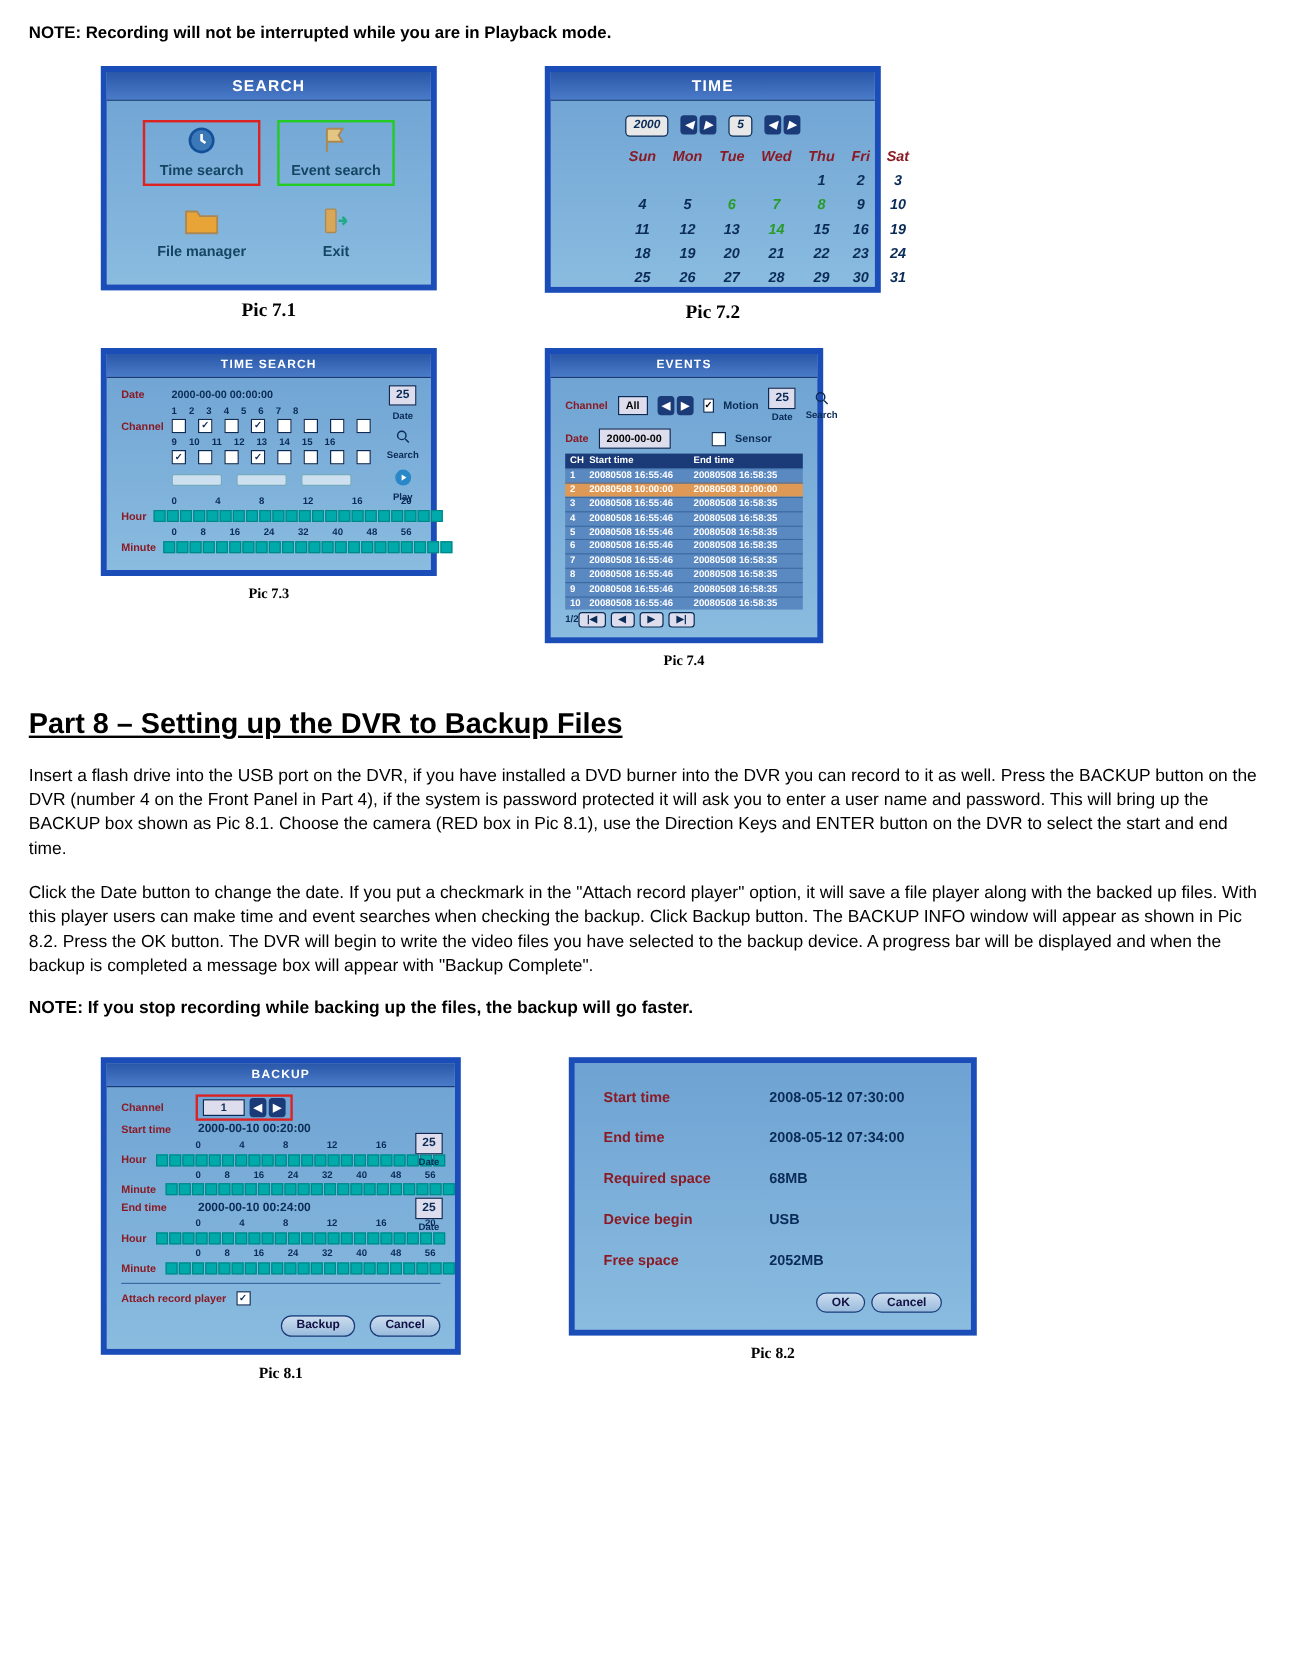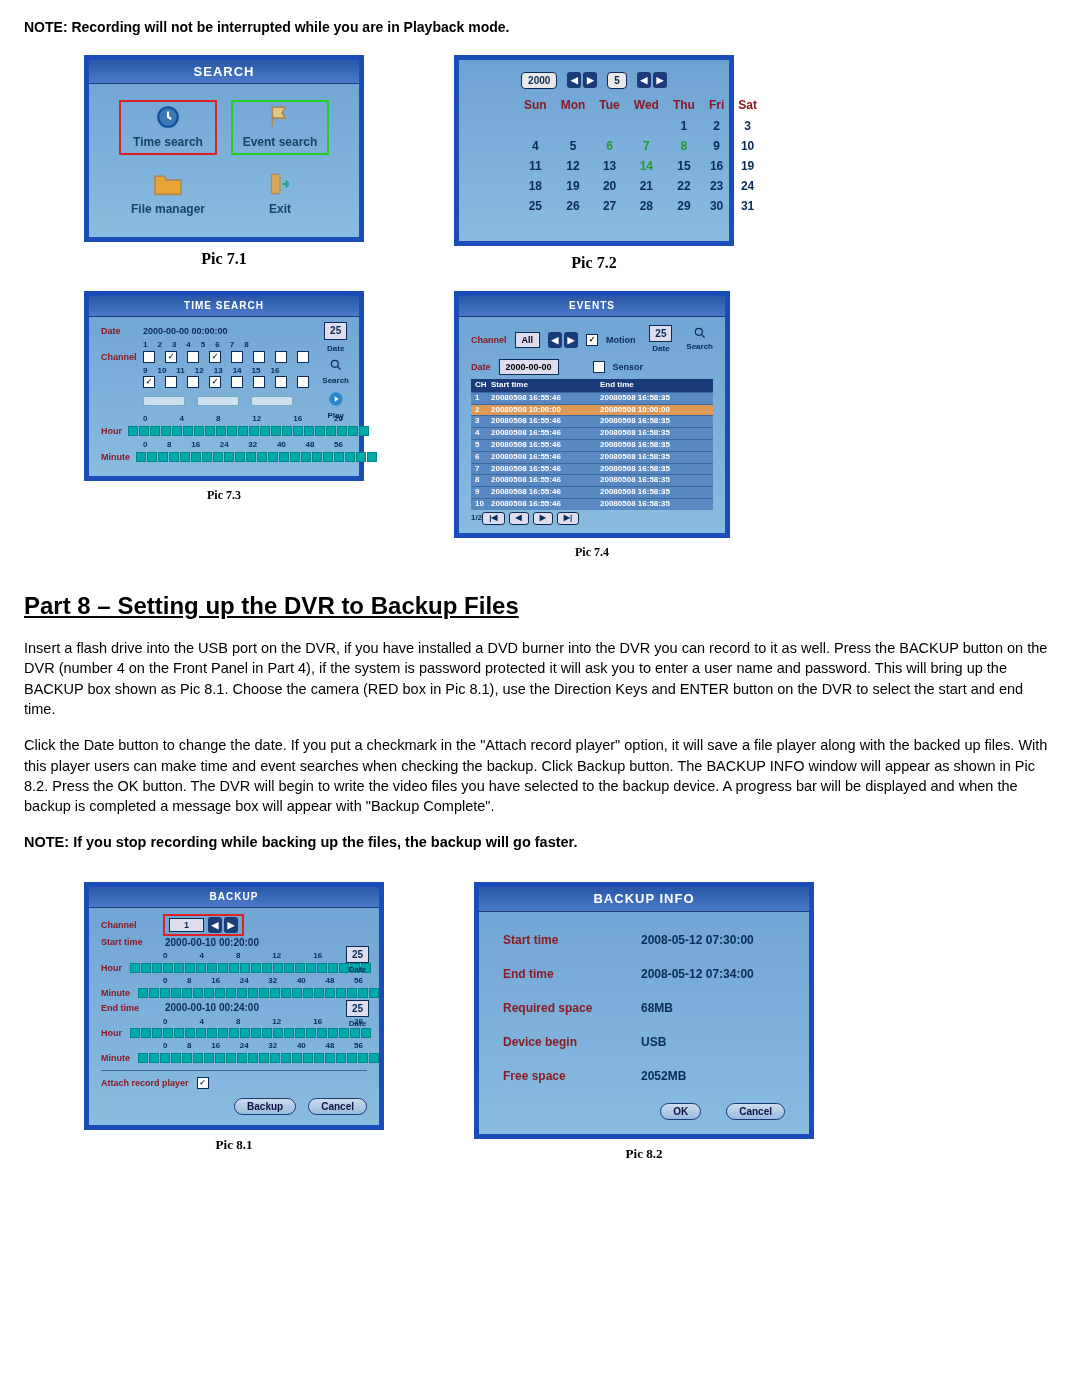--- a/index.html
+++ b/index.html
@@ -41,21 +41,21 @@
   }
   .title-bar.small { font-size: 10px; }
   
   .search-body { padding: 18px 32px 20px; }
   .srch-grid { display: grid; grid-template-columns: 1fr 1fr; gap: 18px; }
   .srch-item { display: flex; flex-direction: column; align-items: center; color: #164563; font-size: 12px; font-weight: bold; }
   .srch-icon { width: 34px; height: 26px; margin-bottom: 4px; }
   .box-red { outline: 2px solid #d22; padding: 2px 6px; }
   .box-green { outline: 2px solid #2c2; padding: 2px 6px; }
   
-  .time-body { padding: 12px 25px 26px; color: #0a2b56; font-size: 12px; font-weight: bold; }
+  .time-body { padding: 12px 25px 0; color: #0a2b56; font-size: 12px; font-weight: bold; font-style: italic; }
   .time-top { display:flex; gap:10px; justify-content:center; margin-bottom:8px; }
   .time-btn { border:1px solid #0a2b56; border-radius:4px; background:#e8e8e8; padding:1px 6px; font-size:10px; font-weight:bold; }
   .arrow-pair { display:flex; gap:2px; }
   .arrow { width:14px; height:16px; background:#1a3a78; color:#fff; display:flex; align-items:center; justify-content:center; border-radius:3px; font-size:9px; }
   .cal { display:grid; grid-template-columns:repeat(7,1fr); gap:4px 14px; text-align:center;margin-left:40px; }
   .cal-head { color:#8a1a24; }
   .cal .green { color:#2a9a2a; }
   
   .ts-body { padding: 8px 12px 10px; color:#0a2b56; font-size:9px; font-weight:bold; }
   .ts-row { display:flex; align-items:center; gap:6px; margin-bottom:3px; }
@@ -97,21 +97,21 @@
   .bk-body { padding:8px 12px 10px; color:#0a2b56; font-size:10px; font-weight:bold; position:relative; }
   .bk-label { color:#8a1a24; font-size:9px; }
   .bk-row { display:flex; align-items:center; gap:8px; margin-bottom:2px; }
   .bk-btn { display:inline-block; border:1px solid #1a3a78; background:linear-gradient(#cde,#9bd); color:#114; border-radius:10px; padding:1px 12px; font-size:10px; font-weight:bold; }
   .bk-buttons { display:flex; justify-content:flex-end; gap:12px; margin-top:8px; }
   
   .bi-body { padding:20px 24px 14px; font-size:12px; font-weight:bold; }
   .bi-row { display:flex; gap:28px; margin-bottom:18px; }
   .bi-row .lbl { color:#8a1a24; width:110px; }
   .bi-row .val { color:#0a2b56; font-size:12px; }
-  .bi-buttons { display:flex; justify-content:flex-end; gap:25px; margin-top:8px; }
+  .bi-buttons { display:flex; justify-content:flex-end; gap:5px; margin-top:8px; }
   .svg-icon { display:block; }
 </style>
 </head>
 <body>
 
 <div class="note">NOTE: Recording will not be interrupted while you are in Playback mode.</div>
 
 <div class="figs-row">
 
   <div class="fig" style="margin-left:60px;">
@@ -146,20 +146,21 @@
             <span>Exit</span>
           </div>
         </div>
       </div>
     </div>
     <div class="fig-caption">Pic 7.1</div>
   </div>
 
   <div class="fig">
     <div class="screen" style="width:280px;">
+      <div class="title-bar">TIME</div>
       <div class="time-body">
         <div class="time-top">
           <span class="time-btn">2000</span>
           <span class="arrow-pair">
               <span class="arrow">◀</span>
               <span class="arrow">▶</span>
             </span>
           <span class="time-btn">5</span>
           <span class="arrow-pair">
               <span class="arrow">◀</span>
@@ -359,21 +360,21 @@
               <span class="bar"></span>
               <span class="bar"></span>
             </span>
           </div>
       </div>
     </div>
     <div class="fig-caption" style="font-size:12px;">Pic 7.3</div>
   </div>
 
   <div class="fig">
-    <div class="screen" style="width:276px;">
+    <div class="screen" style="width:232px;">
       <div class="title-bar small">EVENTS</div>
       <div class="ev-body">
         <div class="ev-header">
           <span class="lbl">Channel</span>
           <span class="ev-input">All</span>
           <span class="arrow-pair">
               <span class="arrow">◀</span>
               <span class="arrow">▶</span>
             </span>
           <span class="cbx ck"></span>
@@ -660,21 +661,20 @@
           <span class="bk-btn">Backup</span>
           <span class="bk-btn">Cancel</span>
         </div>
       </div>
     </div>
     <div class="fig-caption" style="font-size:13px;">Pic 8.1</div>
   </div>
 
   <div class="fig">
     <div class="screen" style="width:340px;">
-      <div class="title-bar">BACKUP INFO</div>
       <div class="bi-body">
         <div class="bi-row">
             <span class="lbl">Start time</span>
             <span class="val">2008-05-12  07:30:00</span>
           </div>
         <div class="bi-row">
             <span class="lbl">End time</span>
             <span class="val">2008-05-12  07:34:00</span>
           </div>
         <div class="bi-row">

